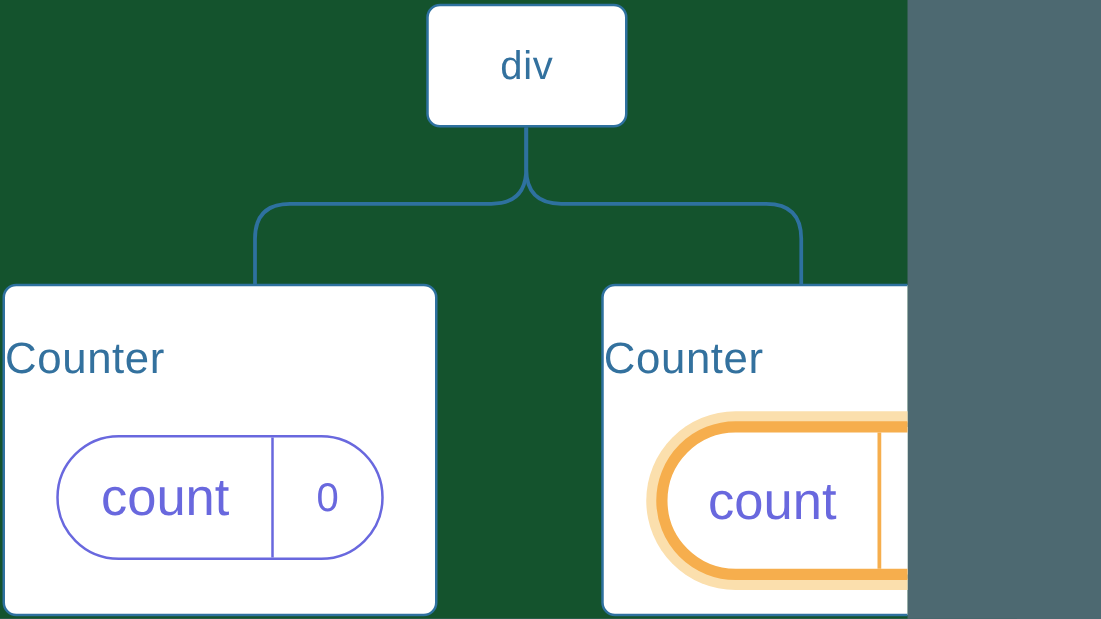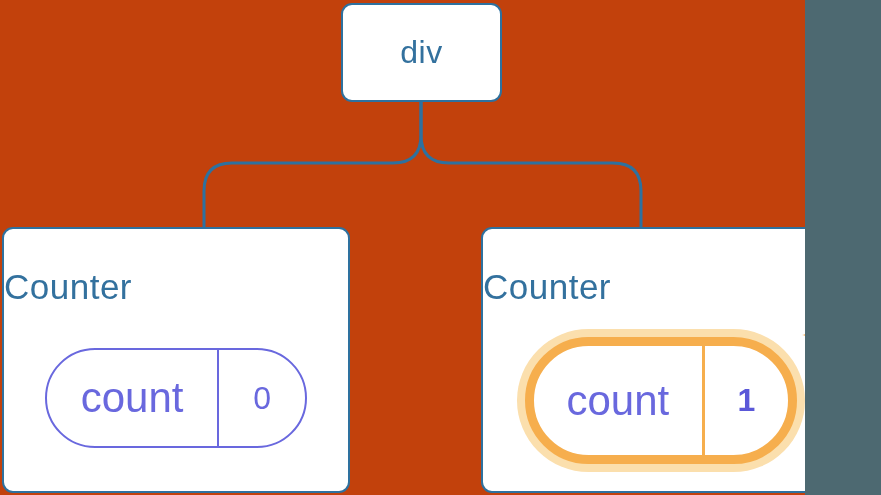--- a/index.html
+++ b/index.html
@@ -1,20 +1,20 @@
 <!DOCTYPE html>
 <html><head>
 <meta charset="utf-8">
 <style>
   html, body { margin: 0; padding: 0; background: #4D6971; }
   .canvas {
     position: relative;
-    width: 805px;
+    width: 726px;
     height: 495px;
-    background: #c2410c;
+    background: #14532d;
     font-family: "Liberation Sans", sans-serif;
     overflow: hidden;
   }
   .connector-svg {
     position: absolute;
     left: 0; top: 0;
     width: 881px; height: 495px;
     pointer-events: none;
   }
   .node-root {

